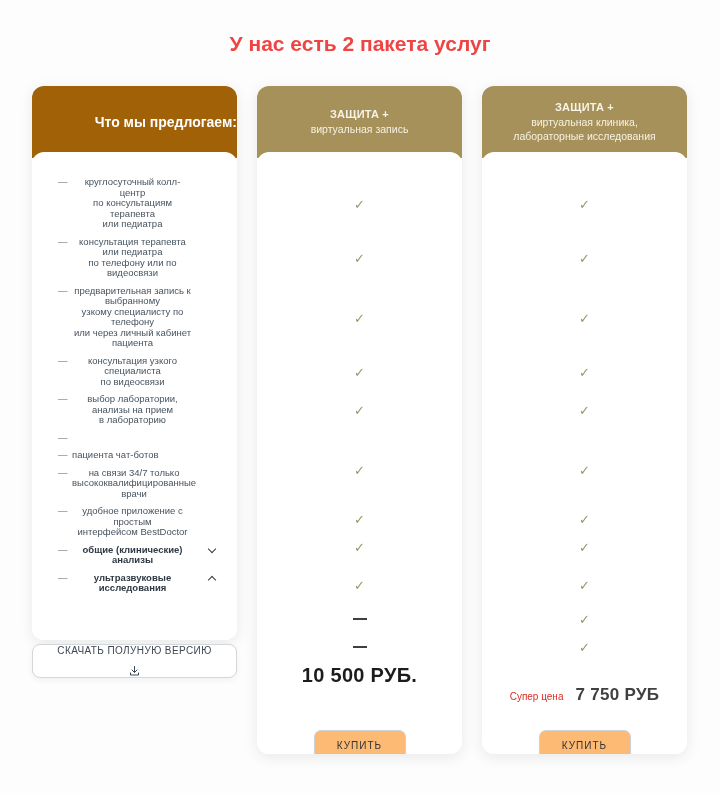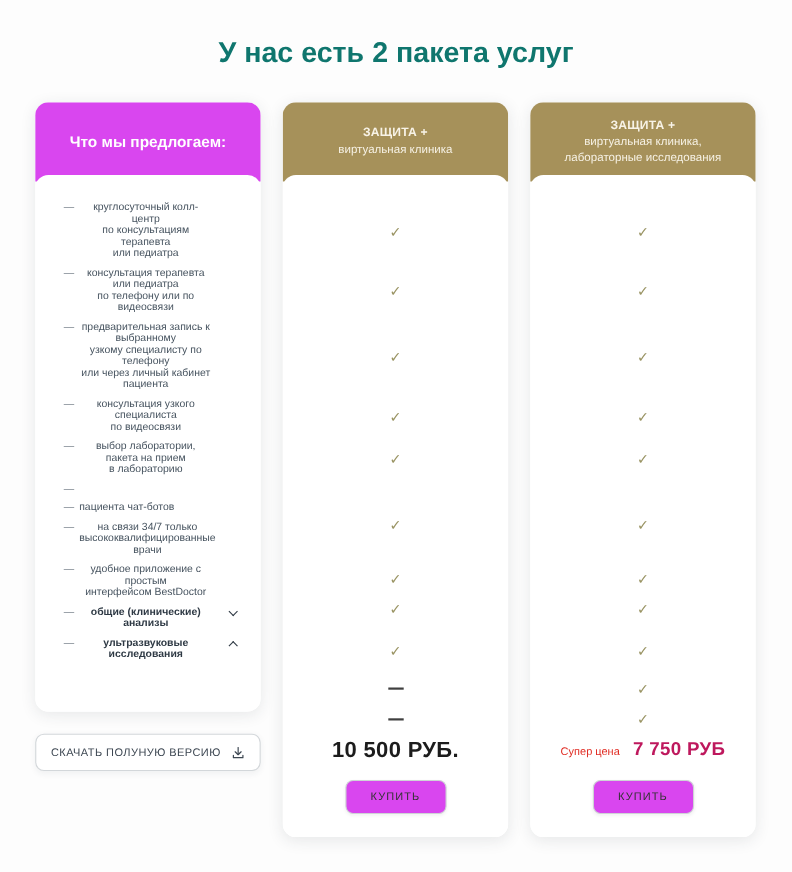--- a/index.html
+++ b/index.html
@@ -1,24 +1,24 @@
 <!DOCTYPE html>
 <html><head>
 <meta charset="utf-8">
 <style>
   * { margin:0; padding:0; box-sizing:border-box; }
   html,body { width:720px; height:793px; background:#fdfdfd;
     font-family:"Liberation Sans", sans-serif; color:#45525e; }
-  .page-title { text-align:center; margin-top:32px; font-size:26px; font-weight:700; color:#0f766e; }
+  .page-title { text-align:center; margin-top:32px; font-size:21px; font-weight:700; color:#ef4444; }
   .layout { display:flex; gap:20px; margin:30px 32px 0 32px; align-items:flex-start; }
   .col { width:205px; flex:0 0 205px; }
 
   .card { border-radius:12px; box-shadow:0 3px 14px rgba(40,50,60,.10); overflow:hidden; background:#fff; }
   .card-header { height:72px; display:flex; flex-direction:column; align-items:center; justify-content:center; text-align:center; }
-  .hdr-blue { background:#d946ef; }
+  .hdr-blue { background:#a16207;align-items:flex-end; }
   .hdr-gold { background:#a6915a; }
   .hdr-blue .hdr-title { color:#fff; font-size:14px; font-weight:700; }
   .hdr-gold .hdr-title { color:#f8f3e7; font-size:11px; font-weight:600; letter-spacing:.2px; }
   .hdr-gold .hdr-sub { color:#f6f1e4; font-size:10.5px; line-height:14px; white-space:pre-line; margin-top:2px; }
   .gold-body { position:relative; height:602px; background:#fff; border-radius:12px 12px 0 0; margin-top:-6px; }
 
   
   .left-body { position:relative; height:488px; padding:25px 20px 0 26px;
     font-size:9.5px; line-height:10.5px; border-radius:12px 12px 0 0; margin-top:-6px; background:#fff; }
   .feature-row { margin-bottom:7px; }
@@ -35,31 +35,31 @@
   .mark { position:absolute; left:50%; transform:translate(-50%,-50%); }
   .mark.check { color:#9a9464; font-size:13px; line-height:13px; }
   .mark.dash { width:14px; height:2px; background:#3f3f3f; }
 
   
   .price-row { position:absolute; top:512px; left:0; right:0; display:flex;
     align-items:baseline; justify-content:center; gap:12px; }
   .price-prefix { font-size:10px; color:#e02a21; font-weight:400; }
   .price-prefix:empty { display:none; }
   .price { font-size:20px; font-weight:700; color:#1c1c1c; letter-spacing:.3px; }
-  .price.red { color:#be185d; font-size:17px; }
-  .buy-btn { position:absolute; top:550px; left:50%; transform:translateX(-50%);
-    width:92px; height:31px; background:#d946ef; border:1px solid #cfd3d6; border-radius:7px;
+  .price.red { color:#404040; font-size:17px;margin-top:21px; }
+  .buy-btn { position:absolute; top:578px; left:50%; transform:translateX(-50%);
+    width:92px; height:31px; background:#fdba74; border:1px solid #cfd3d6; border-radius:7px;
     font-family:inherit; font-size:10px; letter-spacing:1px; color:#333; cursor:pointer;
     box-shadow:0 1px 3px rgba(0,0,0,.05); }
 
   
-  .download-btn { margin-top:20px; width:205px; height:34px; background:#fff;
+  .download-btn { margin-top:4px; width:205px; height:34px; background:#fff;
     border:1px solid #d3d7da; border-radius:8px; display:flex; align-items:center; justify-content:center;
     gap:9px; font-family:inherit; font-size:10px; letter-spacing:.4px; color:#3d4752; cursor:pointer;
-    box-shadow:0 2px 6px rgba(40,50,60,.06); }
+    box-shadow:0 2px 6px rgba(40,50,60,.06);flex-direction:column; }
   .dl-icon { width:13px; height:13px; stroke:#3d4752; fill:none; stroke-width:2; stroke-linecap:round; stroke-linejoin:round; }
 </style>
 </head>
 <body>
 
 <h1 class="page-title">У нас есть 2 пакета услуг</h1>
 
 <div class="layout">
 
   <div class="col">
@@ -94,21 +94,21 @@
           <div class="feature-row">
             <div class="feature-head">
               <span class="dash-bullet">—</span>
               <span class="feature-label">консультация узкого специалиста
 по видеосвязи</span>
             </div>
           </div>
           <div class="feature-row">
             <div class="feature-head">
               <span class="dash-bullet">—</span>
-              <span class="feature-label">выбор лаборатории, пакета на прием
+              <span class="feature-label">выбор лаборатории, анализы на прием
 в лабораторию</span>
             </div>
           </div>
           <div class="feature-row">
             <div class="feature-head">
               <span class="dash-bullet">—</span>
             </div>
           </div>
           <div class="feature-row">
             <div class="feature-head">
@@ -153,21 +153,21 @@
           <path d="M7 10l5 5 5-5"></path>
           <path d="M4 16v4h16v-4"></path>
       </svg>
     </button>
   </div>
 
   <div class="col">
     <div class="card">
       <div class="card-header hdr-gold">
         <div class="hdr-title">ЗАЩИТА +</div>
-        <div class="hdr-sub">виртуальная клиника</div>
+        <div class="hdr-sub">виртуальная запись</div>
       </div>
       <div class="gold-body">
         <div class="marks-layer" id="marks-0">
             <span class="mark check" style="top: 51.5px;">✓</span>
             <span class="mark check" style="top: 106px;">✓</span>
             <span class="mark check" style="top: 165.5px;">✓</span>
             <span class="mark check" style="top: 220px;">✓</span>
             <span class="mark check" style="top: 258px;">✓</span>
             <span class="mark check" style="top: 318px;">✓</span>
             <span class="mark check" style="top: 366.5px;">✓</span>

